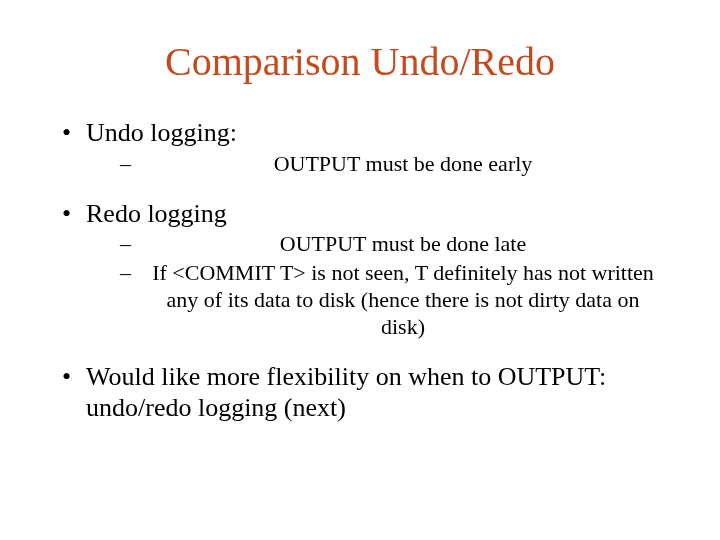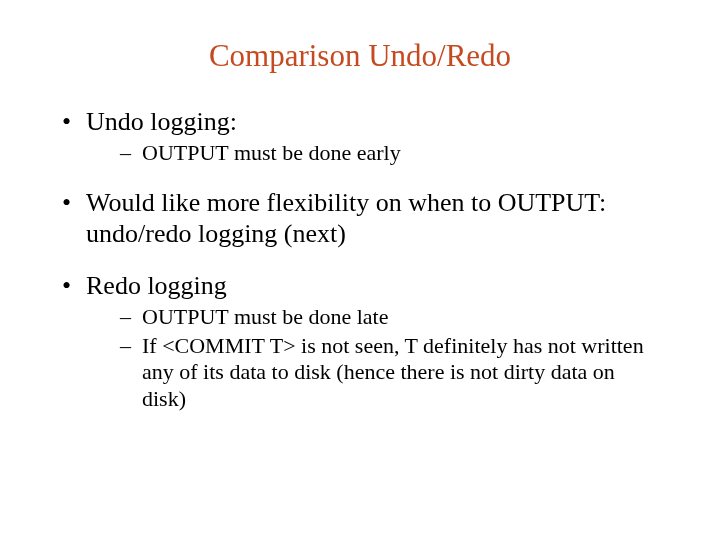--- a/index.html
+++ b/index.html
@@ -12,21 +12,21 @@
     color: #000;
   }
   .slide {
     position: relative;
     width: 720px;
     height: 540px;
     box-sizing: border-box;
   }
   .title {
     text-align: center;
-    font-size: 31px;
+    font-size: 40px;
     color: #c64a1f;
     margin-top: 38px;
     margin-bottom: 32px;
     font-weight: normal;
   }
   .content {
     padding: 0 56px 0 56px;
   }
   ul.level1 {
     list-style: none;
@@ -52,20 +52,21 @@
     list-style: none;
     margin: 2px 0 10px 0;
     padding: 0 0 0 34px;
   }
   ul.level2 > li {
     font-size: 22px;
     line-height: 1.22;
     margin-bottom: 2px;
     position: relative;
     padding-left: 22px;
+    text-align: center;
   }
   ul.level2 > li::before {
     content: "–";
     position: absolute;
     left: 0;
     top: 0;
   }
   .pagenum {
     position: absolute;
     right: 24px;
@@ -81,26 +82,26 @@
 
   <div class="content">
     <ul class="level1">
       <li>
         <span>Undo logging:</span>
         <ul class="level2">
           <li><span>OUTPUT must be done early</span></li>
         </ul>
       </li>
       <li>
-        <span>Would like more flexibility on when to OUTPUT: undo/redo logging (next)</span>
-      </li>
-      <li>
         <span>Redo logging</span>
         <ul class="level2">
           <li><span>OUTPUT must be done late</span></li>
           <li><span>If &lt;COMMIT T&gt; is not seen, T definitely has not written any of its data to disk (hence there is not dirty data on disk)</span></li>
         </ul>
+      </li>
+      <li>
+        <span>Would like more flexibility on when to OUTPUT: undo/redo logging (next)</span>
       </li>
     </ul>
   </div>
 
   <div class="pagenum">45</div>
 </div>
 
 </body></html>

